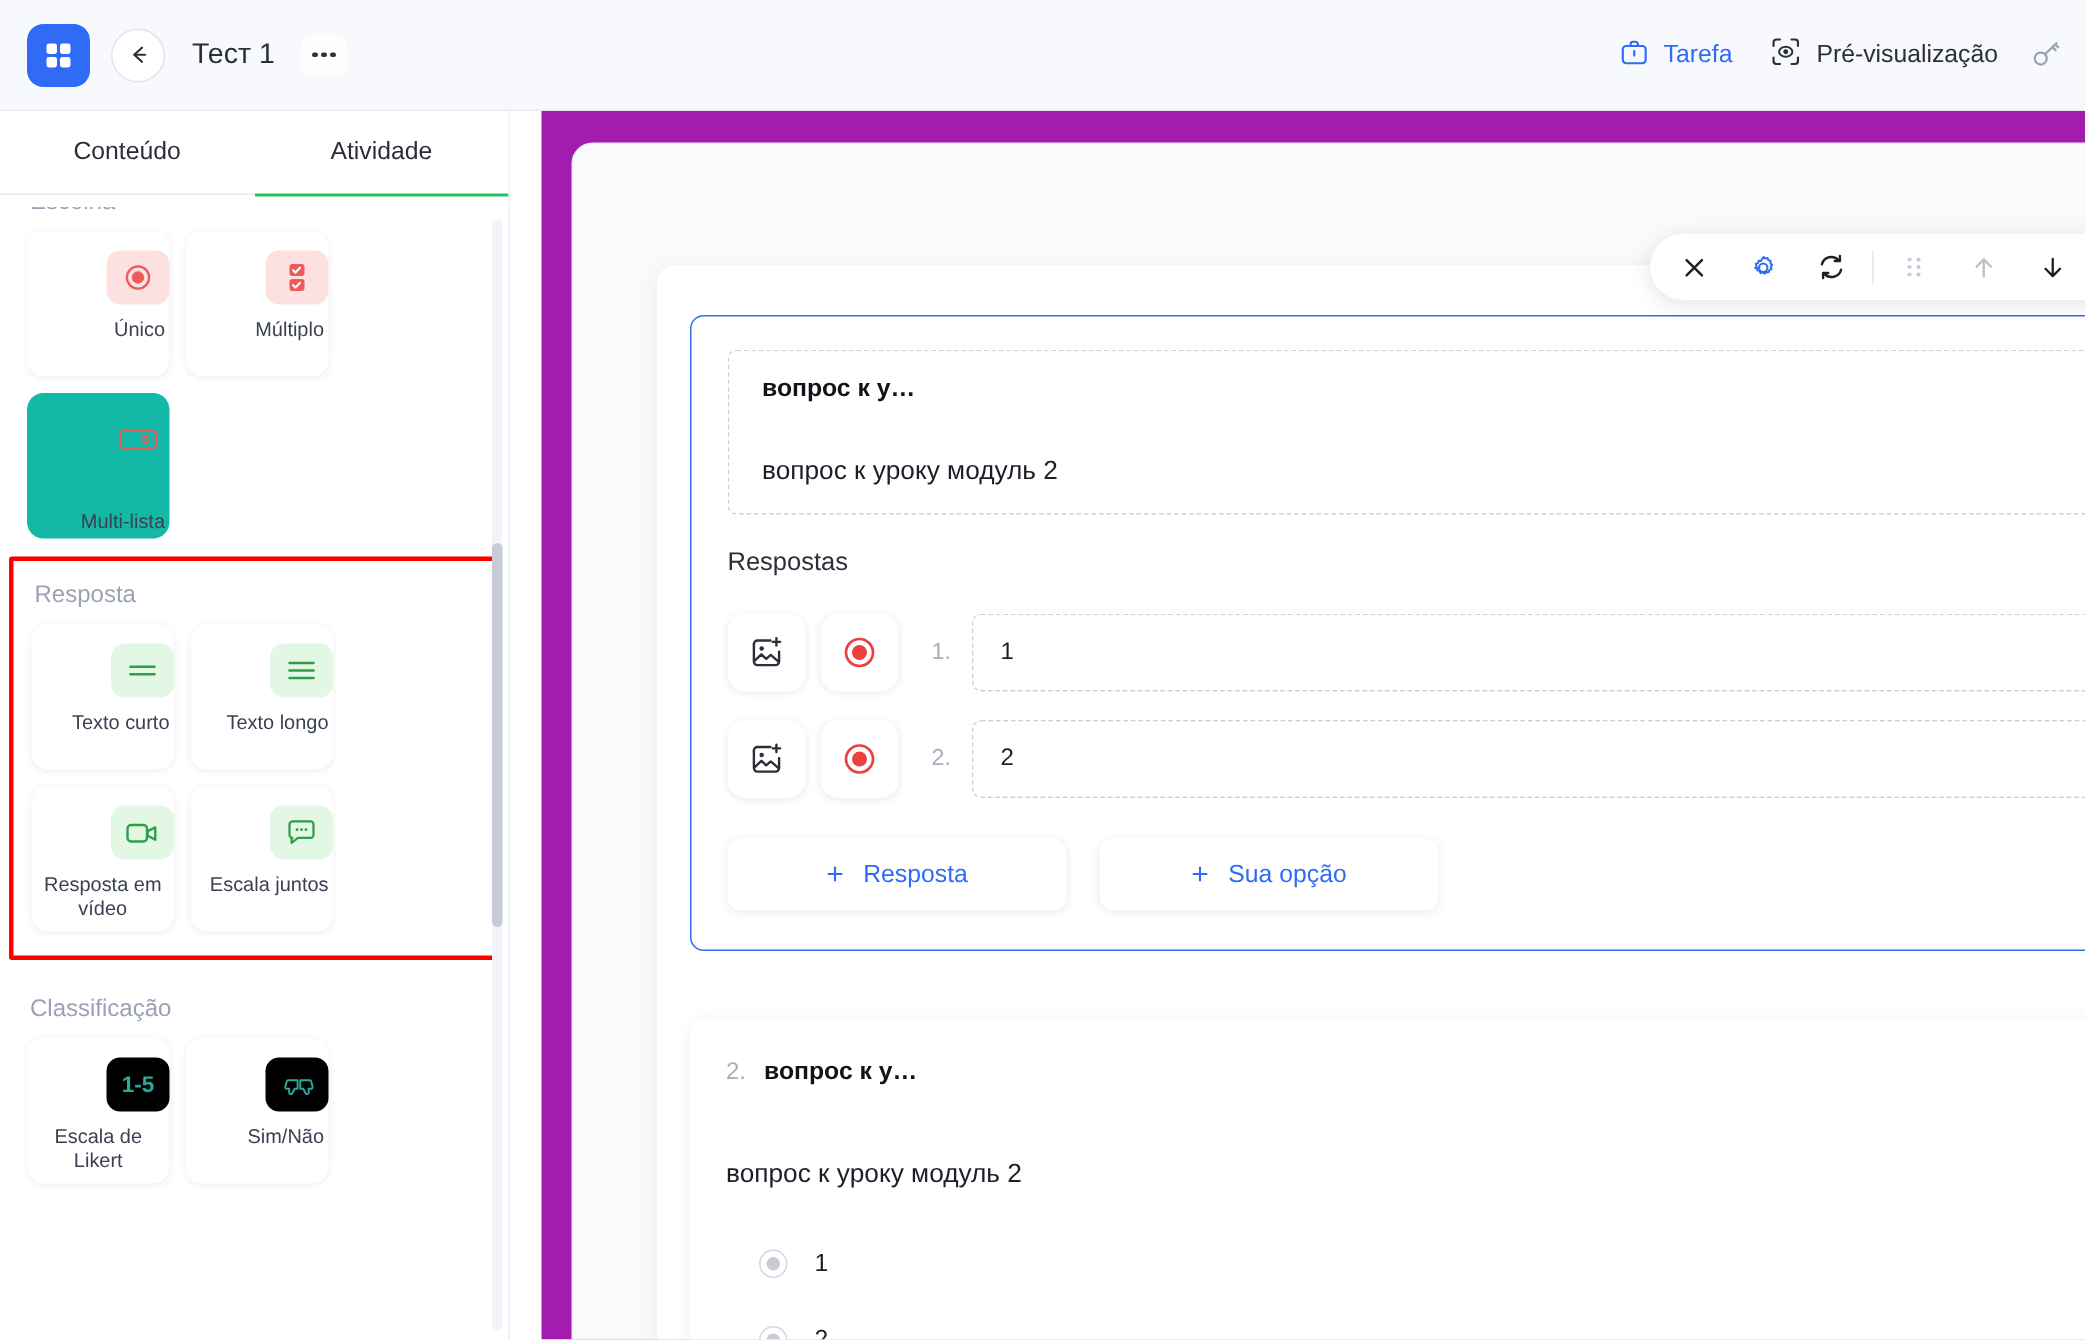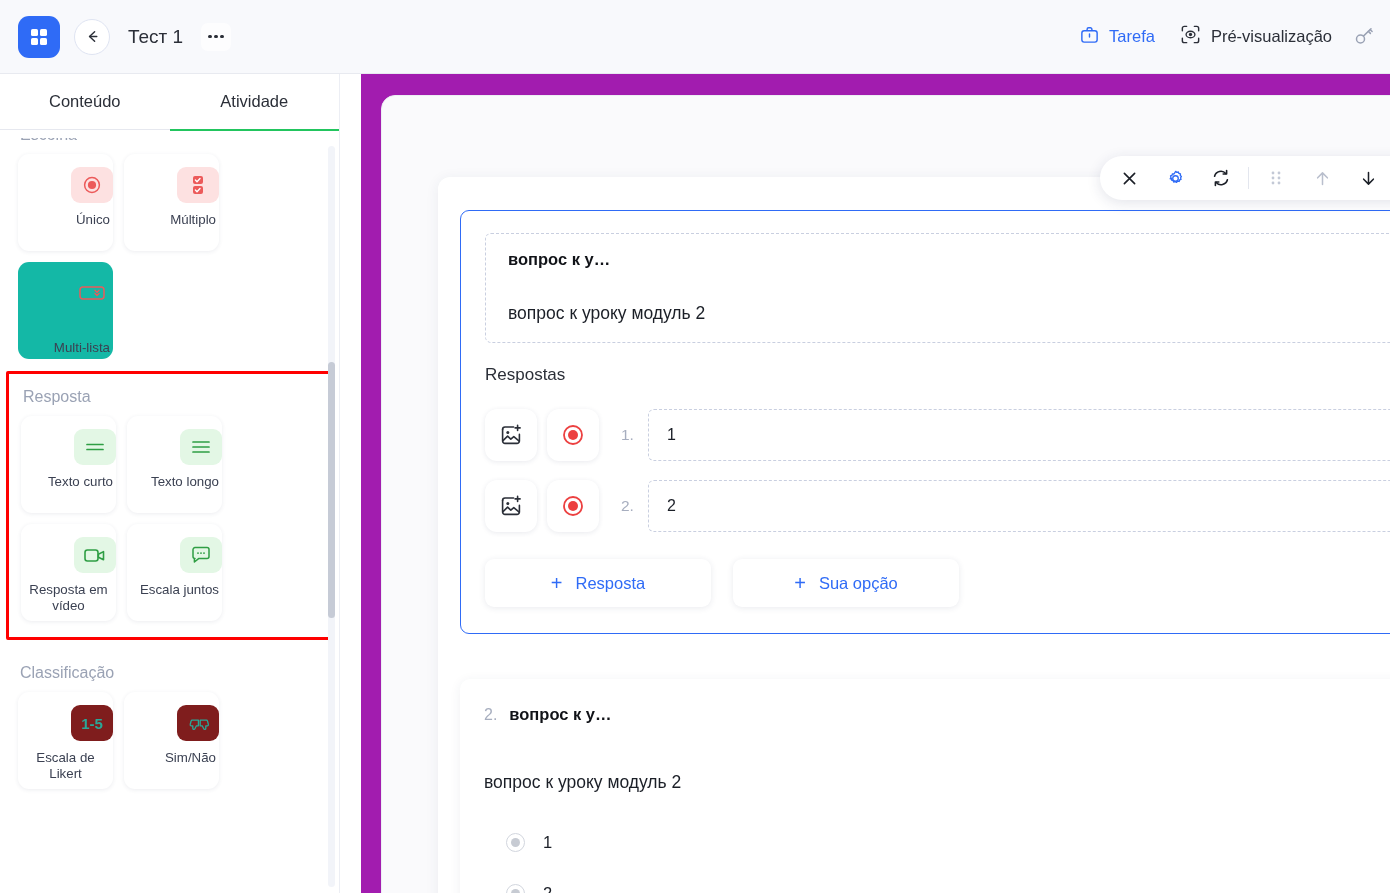--- a/index.html
+++ b/index.html
@@ -90,21 +90,21 @@
     padding-top: 13px; cursor: pointer; position: relative;
   }
   .type-card.sel { background: #14b8a6; box-shadow: none; gap: 20px; }
   .ic-box {
     width: 42px; height: 36px; border-radius: 9px;
     display: flex; align-items: center; justify-content: center; margin-bottom: 9px;
   }
   .ic-box.red { background: #fde1e1; }
   .ic-box.red-flat { background: transparent; }
   .ic-box.green { background: #e3f7e5; }
-  .ic-box.teal { background: #7f1d1d; }
+  .ic-box.teal { background: #000000; }
   .type-label {
     font-size: 13.3px; color: #3b4152; text-align: center; line-height: 15.5px;
     padding: 0 3px; word-break: break-word;
   }
   #resposta-section {
     border: 3px solid #ff0000; border-radius: 2px;
     margin: 12px 6px 0 6px; padding: 14px 0 16px 0; position: relative;
   }
   #resposta-section .section-title { padding-left: 14px; }
   #resposta-section .card-grid { padding-left: 12px; padding-right: 12px; }

